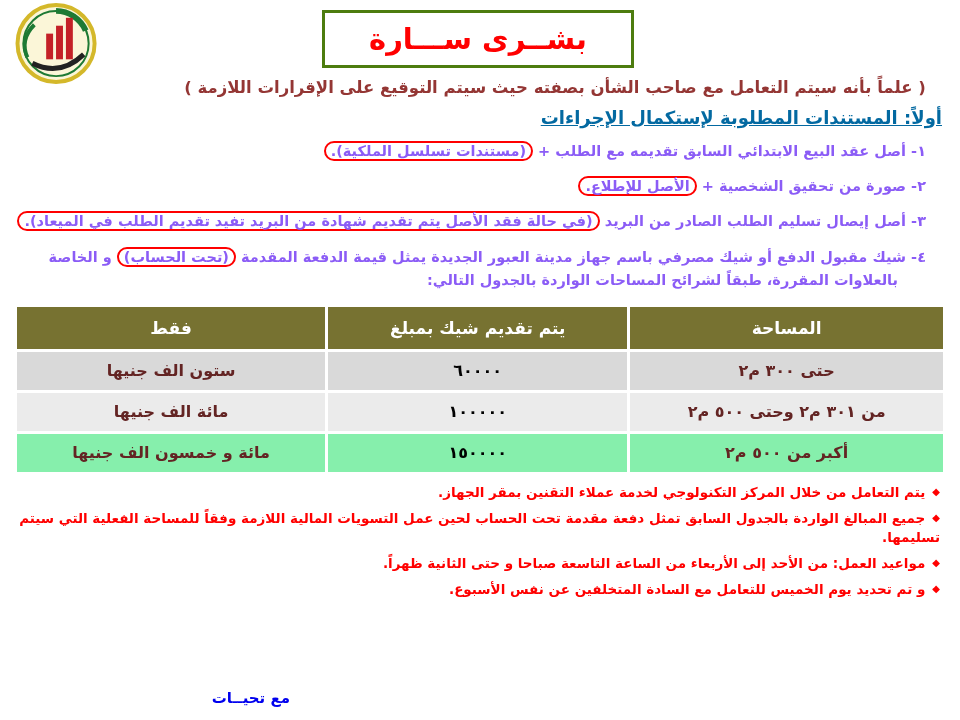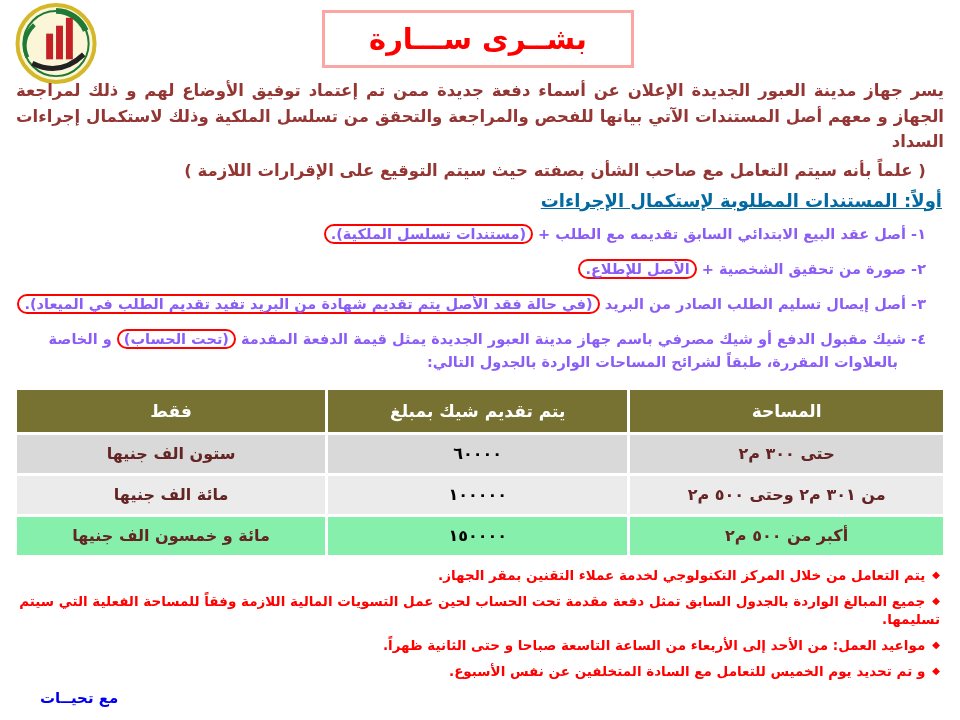--- a/index.html
+++ b/index.html
@@ -11,21 +11,21 @@
     direction:rtl;
     overflow:hidden;
   }
   
   .org{
     position:absolute;top:8px;right:12px;
     text-align:right;font-weight:bold;font-size:15px;line-height:1.7;color:#000;
   }
   .banner{
     position:absolute;top:10px;left:322px;width:306px;height:52px;
-    border:3px solid #fca5a5;background:#fff;
+    border:3px solid #4d7c0f;background:#fff;
     display:flex;align-items:center;justify-content:center;
   }
   .banner span{color:#FF0000;font-weight:bold;font-size:29px;}
   .logo{position:absolute;top:2px;left:10px;width:100px;height:84px;}
   
   .content{position:absolute;top:76px;right:0;left:0;padding:0 14px;}
   .intro-heading{
     color:#943634;font-weight:bold;font-size:17px;
     text-decoration:underline;margin:0 4px 4px 0;
   }
@@ -73,21 +73,21 @@
   .note-line{
     color:#FF0000;font-weight:bold;font-size:13.5px;
     text-align:right;margin-bottom:7px;line-height:1.4;
   }
   .bullet{
     color:#FF0000;font-size:10px;vertical-align:2px;margin-left:7px;
   }
   
   .signature{
     position:absolute;left:40px;bottom:8px;width:250px;
-    text-align:left;color:#0000EE;font-weight:bold;font-size:15px;line-height:1.8;
+    text-align:right;color:#0000EE;font-weight:bold;font-size:15px;line-height:1.8;
   }
 </style>
 </head>
 <body>
 
 <div class="page">
 
 
   <div class="banner">
     <span>بشــرى ســـارة</span>
@@ -102,21 +102,20 @@
       <rect x="36" y="32" width="7" height="26" fill="#C42127"></rect>
       <rect x="46" y="24" width="7" height="34" fill="#C42127"></rect>
       <rect x="56" y="16" width="7" height="42" fill="#C42127"></rect>
       <path d="M22 62 q28 14 52 -9" stroke="#222222" stroke-width="5" fill="none"></path>
     </svg>
   </div>
 
   <div class="content">
 
 
-    <div class="intro-par">يسر جهاز مدينة العبور الجديدة الإعلان عن أسماء دفعة جديدة ممن تم إعتماد توفيق الأوضاع لهم و ذلك لمراجعة الجهاز و معهم أصل المستندات الآتي بيانها للفحص والمراجعة والتحقق من تسلسل الملكية وذلك لاستكمال إجراءات السداد</div>
 
     <div class="intro-note">( علماً بأنه سيتم التعامل مع صاحب الشأن بصفته حيث سيتم التوقيع على الإقرارات اللازمة )</div>
 
     <div class="docs-heading">أولاً: المستندات المطلوبة لإستكمال الإجراءات</div>
 
     <div class="doc-item"><span>١- أصل عقد البيع الابتدائي السابق تقديمه مع الطلب + </span><span class="redbox">(مستندات تسلسل الملكية).</span><span></span></div>
 
     <div class="doc-item"><span>٢- صورة من تحقيق الشخصية + </span><span class="redbox">الأصل للإطلاع.</span><span></span></div>
 
     <div class="doc-item"><span>٣- أصل إيصال تسليم الطلب الصادر من البريد </span><span class="redbox">(في حالة فقد الأصل يتم تقديم شهادة من البريد تفيد تقديم الطلب في الميعاد).</span><span></span></div>

